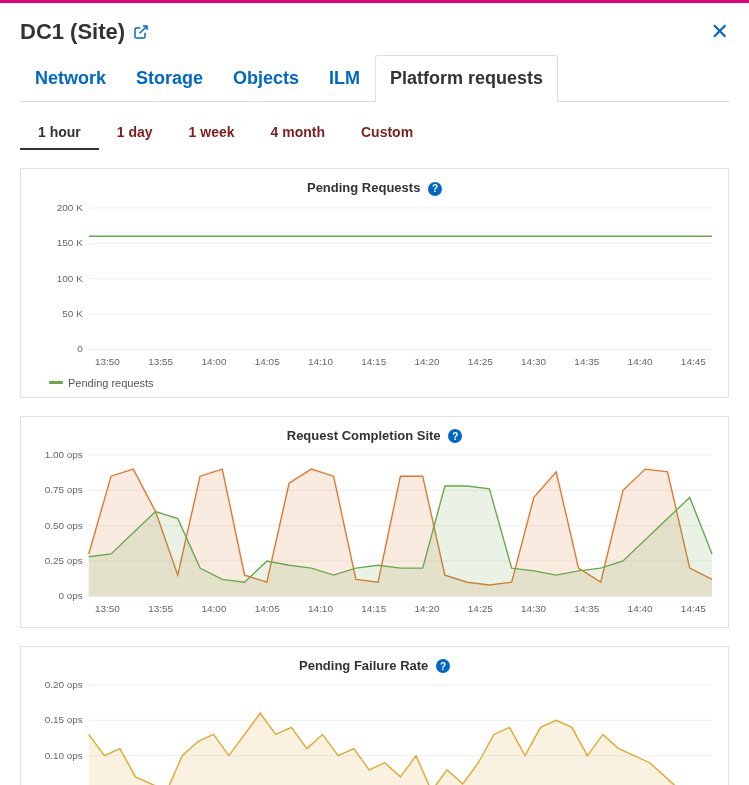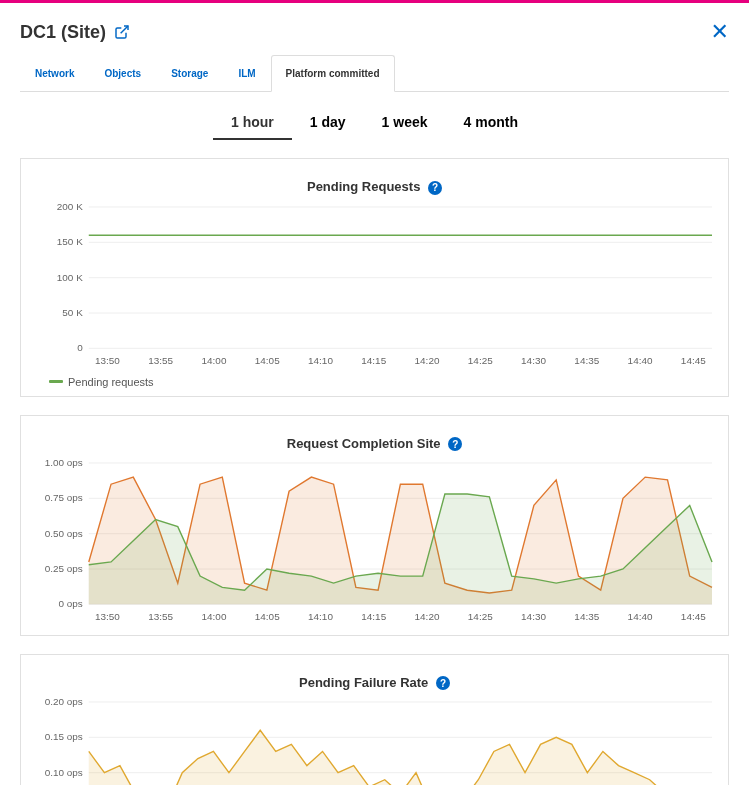--- a/index.html
+++ b/index.html
@@ -1,29 +1,29 @@
 <!DOCTYPE html>
 <html><head>
 <meta charset="utf-8">
 <style>
   * { box-sizing: border-box; margin: 0; padding: 0; }
   body { font-family: -apple-system, BlinkMacSystemFont, "Segoe UI", Arial, sans-serif; background: #fff; color: #333; font-size: 13px; width: 749px; }
   .top-border { height: 3px; background: #e6007e; }
   .panel { padding: 10px 20px 20px 20px; }
   .header { display: flex; align-items: center; margin: 6px 0 10px 0; }
-  .title { font-size: 18px; font-weight: 700; color: #333; margin-right: 8px; }
+  .title { font-size: 22px; font-weight: 700; color: #333; margin-right: 8px; }
   .ext-icon { color: #0067c5; cursor: pointer; display: inline-flex; }
   .close-icon { margin-left: auto; color: #0067c5; cursor: pointer; font-size: 22px; font-weight: 300; }
   .tabs { display: flex; border-bottom: 1px solid #ddd; }
-  .tab { padding: 12px 14px; color: #0067c5; font-size: 10px; font-weight: 600; cursor: pointer; border: 1px solid transparent; border-bottom: none; margin-bottom: -1px; }
+  .tab { padding: 12px 14px; color: #0067c5; font-size: 18px; font-weight: 600; cursor: pointer; border: 1px solid transparent; border-bottom: none; margin-bottom: -1px; }
   .tab.active { color: #333; border: 1px solid #ddd; border-bottom: 1px solid #fff; border-radius: 3px 3px 0 0; background: #fff; }
-  .timerange { display: flex; justify-content: center; margin: 14px 0 18px 0; }
-  .tr-item { padding: 8px 18px; color: #000000; font-size: 14px; font-weight: 600; cursor: pointer; }
+  .timerange { display: flex; margin: 14px 0 18px 0; }
+  .tr-item { padding: 8px 18px; color: #7f1d1d; font-size: 14px; font-weight: 600; cursor: pointer; }
   .tr-item.active { color: #333; border-bottom: 2px solid #333; }
-  .chart-box { border: 1px solid #e0e0e0; margin-bottom: 18px; padding: 18px 10px 8px 10px; }
+  .chart-box { border: 1px solid #e0e0e0; margin-bottom: 18px; padding: 9px 10px 8px 10px; }
   .chart-title { text-align: center; font-weight: 700; font-size: 13px; margin: 2px 0 6px 0; }
   .help-icon { display: inline-flex; width: 14px; height: 14px; border-radius: 50%; background: #0067c5; color: #fff; font-size: 10px; font-weight: 700; align-items: center; justify-content: center; margin-left: 4px; cursor: pointer; vertical-align: middle; }
   .plot-wrap { position: relative; }
   .plot { width: 100%; display: block; }
   .legend { display: flex; gap: 14px; margin: 6px 0 0 18px; font-size: 11px; color: #555; }
   .legend-item { display: flex; align-items: center; gap: 5px; }
   .swatch { width: 14px; height: 3px; border-radius: 1px; }
 </style>
 </head>
 <body>
@@ -38,31 +38,32 @@
           <path d="M18 13v6a2 2 0 0 1-2 2H5a2 2 0 0 1-2-2V8a2 2 0 0 1 2-2h6"></path>
           <polyline points="15 3 21 3 21 9"></polyline>
           <line x1="10" y1="14" x2="21" y2="3"></line>
         </svg>
     </span>
     <span class="close-icon">✕</span>
   </div>
 
   <div class="tabs" id="tab-bar">
       <div class="tab">Network</div>
+      <div class="tab">Storage</div>
       <div class="tab">Objects</div>
-      <div class="tab">Storage</div>
       <div class="tab">ILM</div>
-      <div class="tab active">Platform committed</div>
+      <div class="tab active">Platform requests</div>
     </div>
 
   <div class="timerange" id="timerange-bar">
       <div class="tr-item active">1 hour</div>
       <div class="tr-item">1 day</div>
       <div class="tr-item">1 week</div>
       <div class="tr-item">4 month</div>
+      <div class="tr-item">Custom</div>
     </div>
 
   <div class="chart-box">
     <div class="chart-title">
       <span>Pending Requests</span>
       <span class="help-icon">?</span>
     </div>
     <div class="plot-wrap">
       <svg class="plot" id="svg-pending" viewBox="0 0 690 170">
           <line x1="58" y1="148" x2="684" y2="148" stroke="#eee" stroke-width="1"></line>

